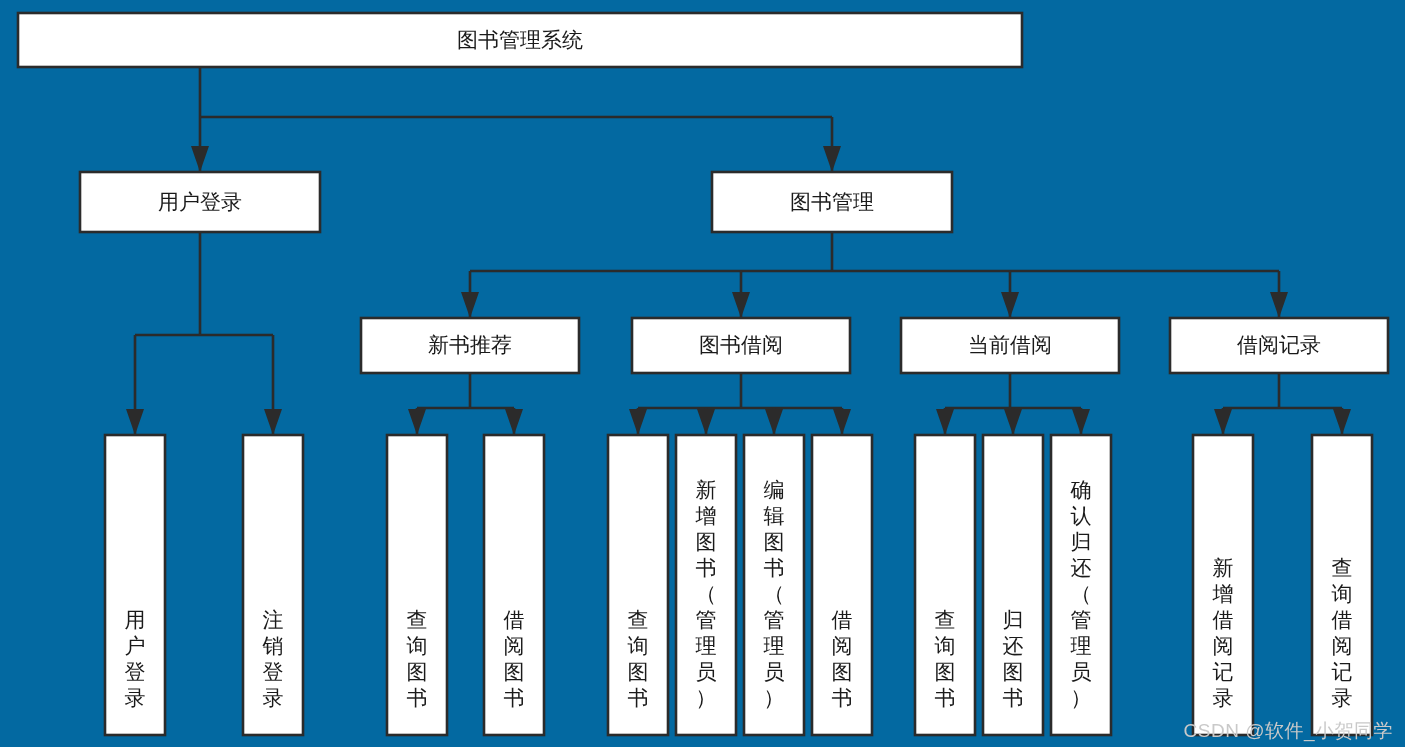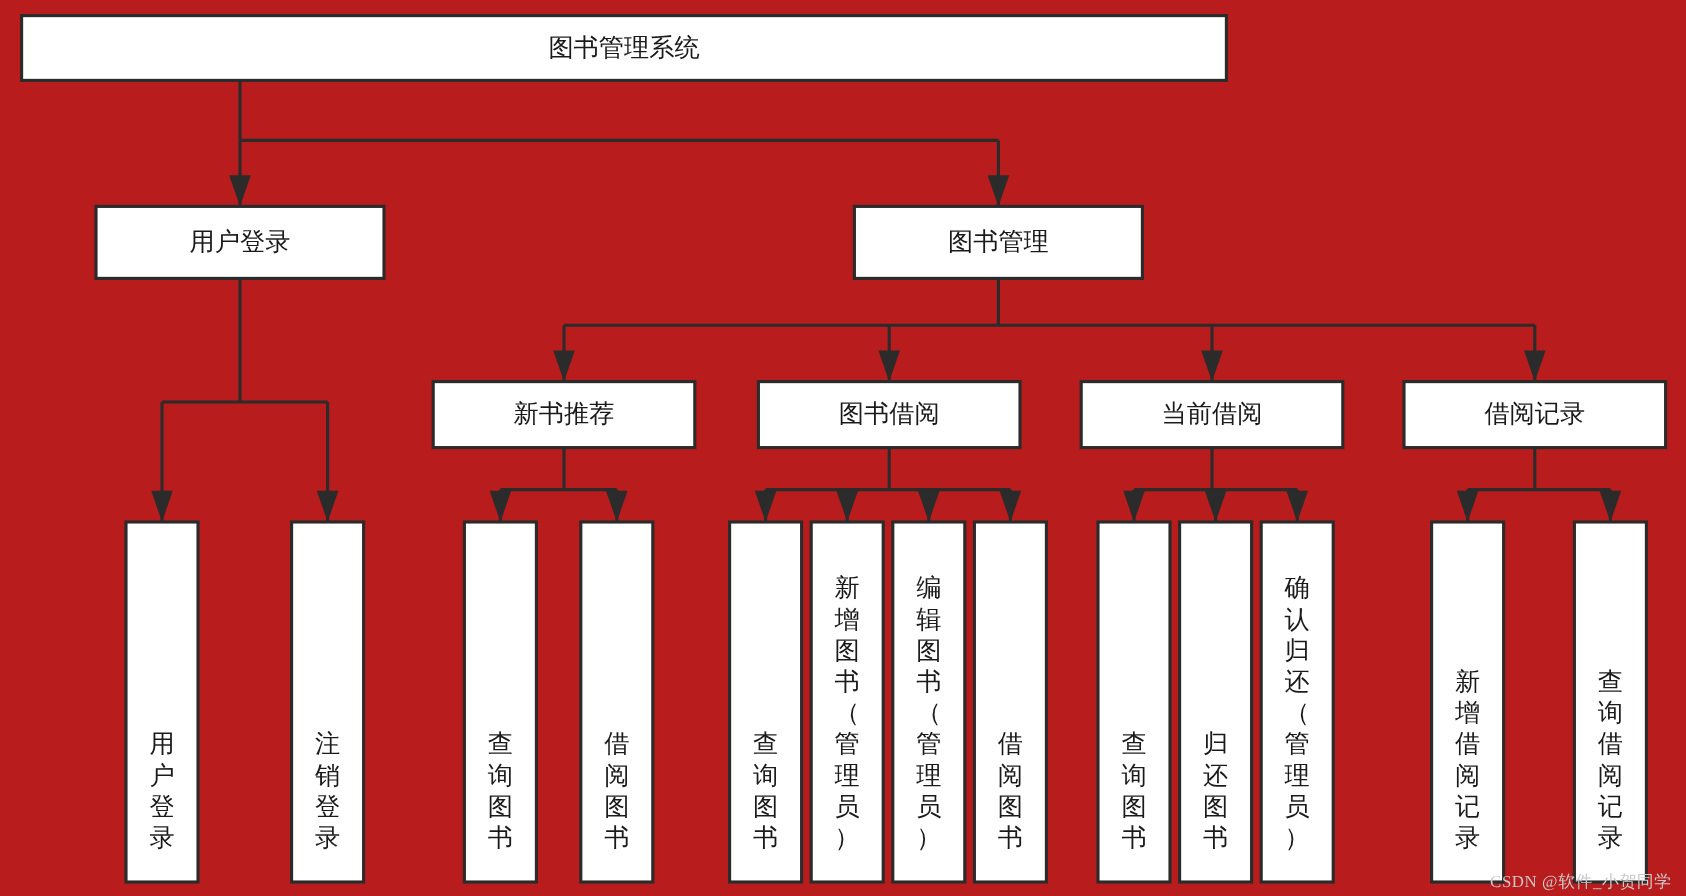--- a/index.html
+++ b/index.html
@@ -10,21 +10,21 @@
   body {
     width: 1405px;
     height: 747px;
     font-family: "Liberation Sans", "DejaVu Sans", sans-serif;
     overflow: hidden;
   }
   #diagram-root {
     position: relative;
     width: 1405px;
     height: 747px;
-    background: #b91c1c;
+    background: #0369a1;
   }
   svg#tree-svg {
     position: absolute;
     top: 0;
     left: 0;
     width: 1405px;
     height: 747px;
     display: block;
   }
   .node-box {
@@ -52,22 +52,22 @@
   .leaf-label {
     fill: #1a1a1a;
     font-family: "Liberation Sans", "DejaVu Sans", sans-serif;
     font-size: 21px;
     text-anchor: middle;
   }
   .watermark-text {
     position: absolute;
     right: 12px;
     bottom: 3px;
-    font-family: Liberation Serif, serif;
-    font-size: 14px;
+    font-family: Liberation Sans, sans-serif;
+    font-size: 19px;
     color: #c9c9c9;
     white-space: nowrap;
     letter-spacing: 0.5px;
   }
 </style>
 </head>
 <body>
 
 <div id="diagram-root">
   <svg id="tree-svg" viewBox="0 0 1405 747">

